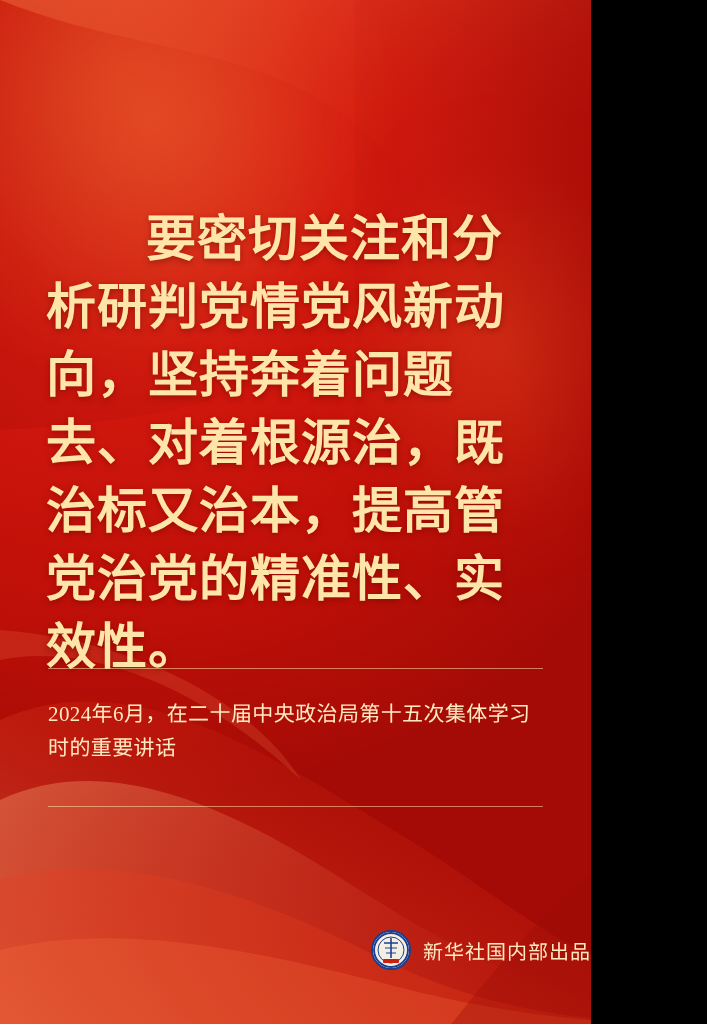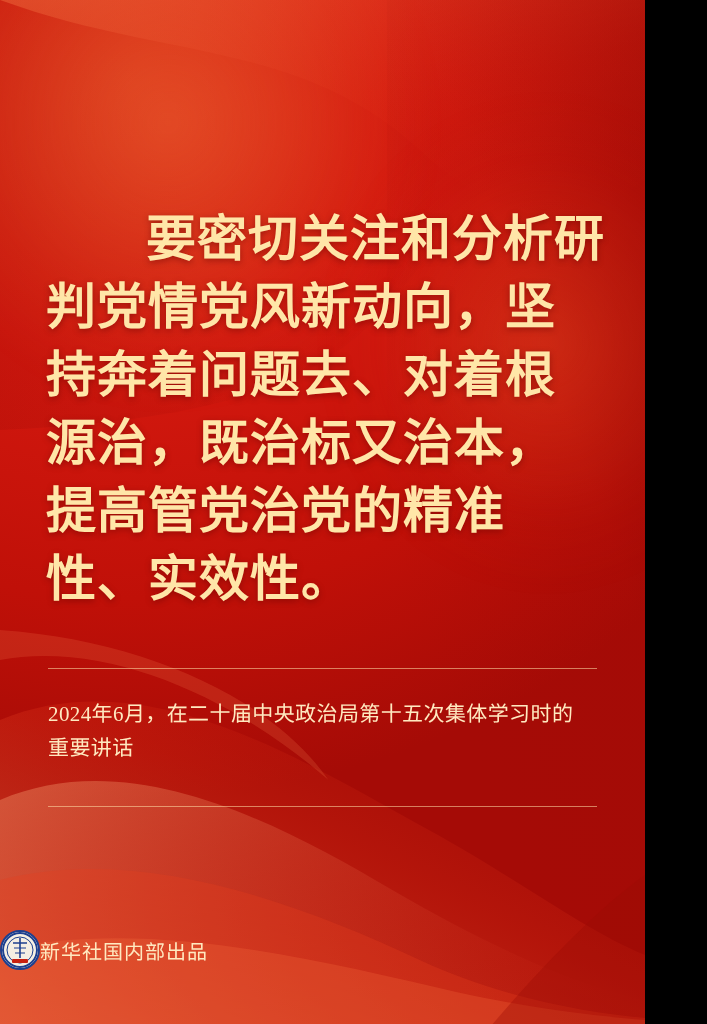--- a/index.html
+++ b/index.html
@@ -2,21 +2,21 @@
 <html lang="zh-CN"><head>
 <meta charset="utf-8">
 <style>
   html, body {
     margin: 0;
     padding: 0;
     background: #000;
   }
   .poster {
     position: relative;
-    width: 645px;
+    width: 591px;
     height: 1024px;
     overflow: hidden;
     background: #cf1510;
     font-family: "Liberation Serif", "DejaVu Serif", serif;
   }
 
   
   .bg-base {
     position: absolute;
     inset: 0;
@@ -104,21 +104,22 @@
     font-family: Liberation Serif, serif;
   }
 
   .footer {
     position: absolute;
     left: 0;
     right: 0;
     top: 930px;
     display: flex;
     align-items: center;
-    justify-content: flex-start;
+    justify-content: flex-end;
+    gap: 12px;
   }
   .emblem {
     width: 40px;
     height: 40px;
     border-radius: 50%;
     background: #f3ece0;
     border: 2px solid #1d3f8f;
     box-sizing: border-box;
     position: relative;
     display: flex;

